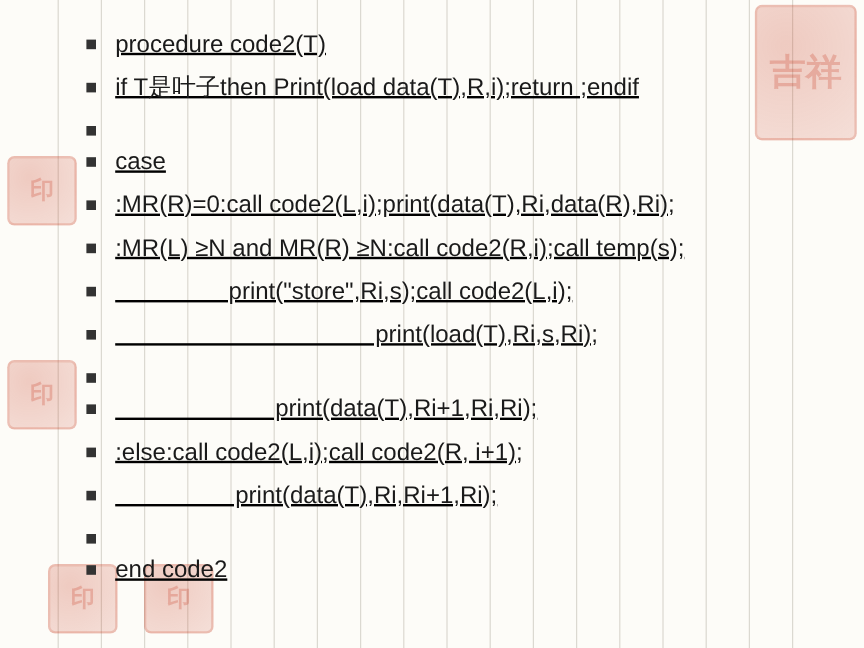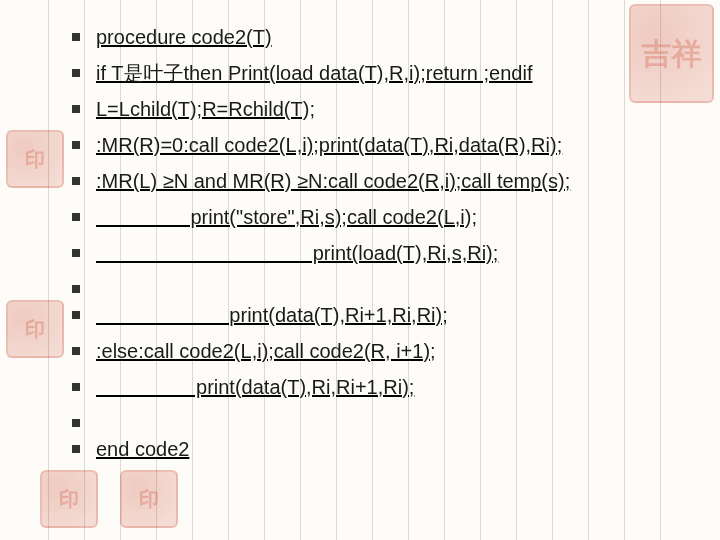--- a/index.html
+++ b/index.html
@@ -26,21 +26,21 @@
     justify-content: center;
     color: rgba(198,57,30,0.25);
     font-size: 20px;
     font-weight: bold;
     line-height: 1;
     text-align: center;
     box-sizing: border-box;
   }
   .seal.big {
     width: 85px;
-    height: 99px;
+    height: 113px;
     font-size: 30px;
   }
   
   .rules {
     position: absolute;
     top: 0;
     left: 0;
     width: 720px;
     height: 540px;
     z-index: 0;
@@ -114,21 +114,24 @@
   <div class="line">
       <span class="bullet"></span>
       <span class="text">procedure code2(T)</span>
     </div>
   <div class="line">
       <span class="bullet"></span>
       <span class="text">if T是叶子then Print(load data(T),R,i);return ;endif</span>
     </div>
   <div class="line">
       <span class="bullet"></span>
-      <span class="text">L=Lchild(T);R=Rchild(T);</span>
+    </div>
+  <div class="line">
+      <span class="bullet"></span>
+      <span class="text">case</span>
     </div>
   <div class="line">
       <span class="bullet"></span>
       <span class="text">:MR(R)=0:call code2(L,i);print(data(T),Ri,data(R),Ri);</span>
     </div>
   <div class="line">
       <span class="bullet"></span>
       <span class="text">:MR(L) ≥N and MR(R) ≥N:call code2(R,i);call temp(s);</span>
     </div>
   <div class="line">

